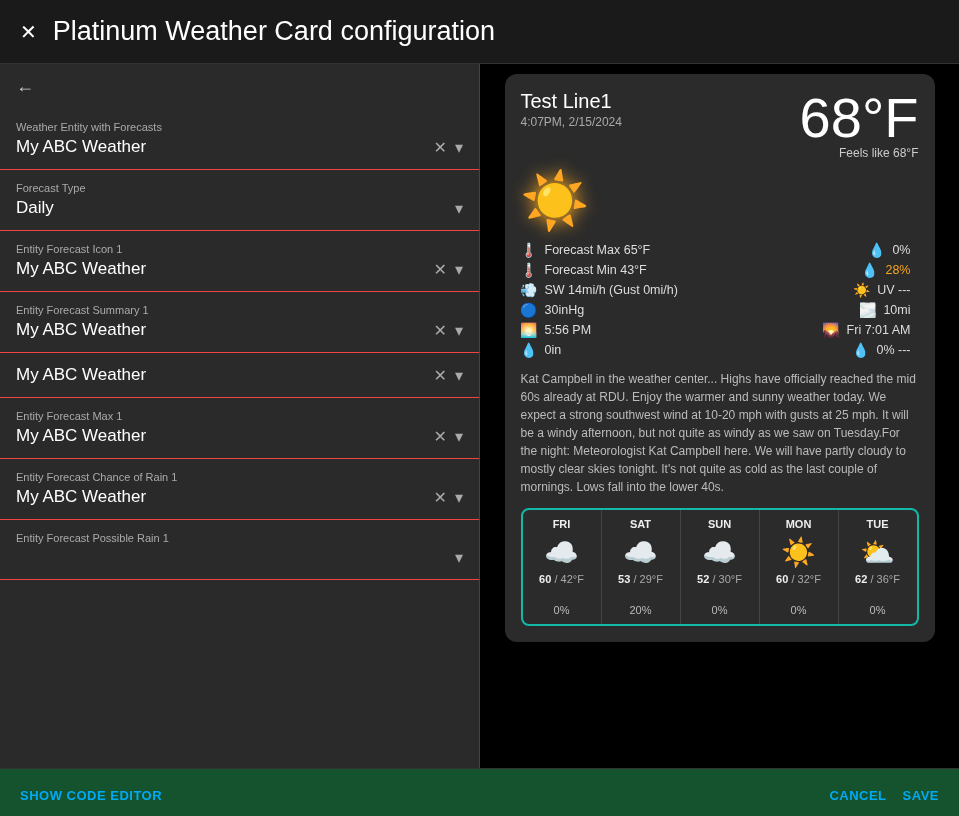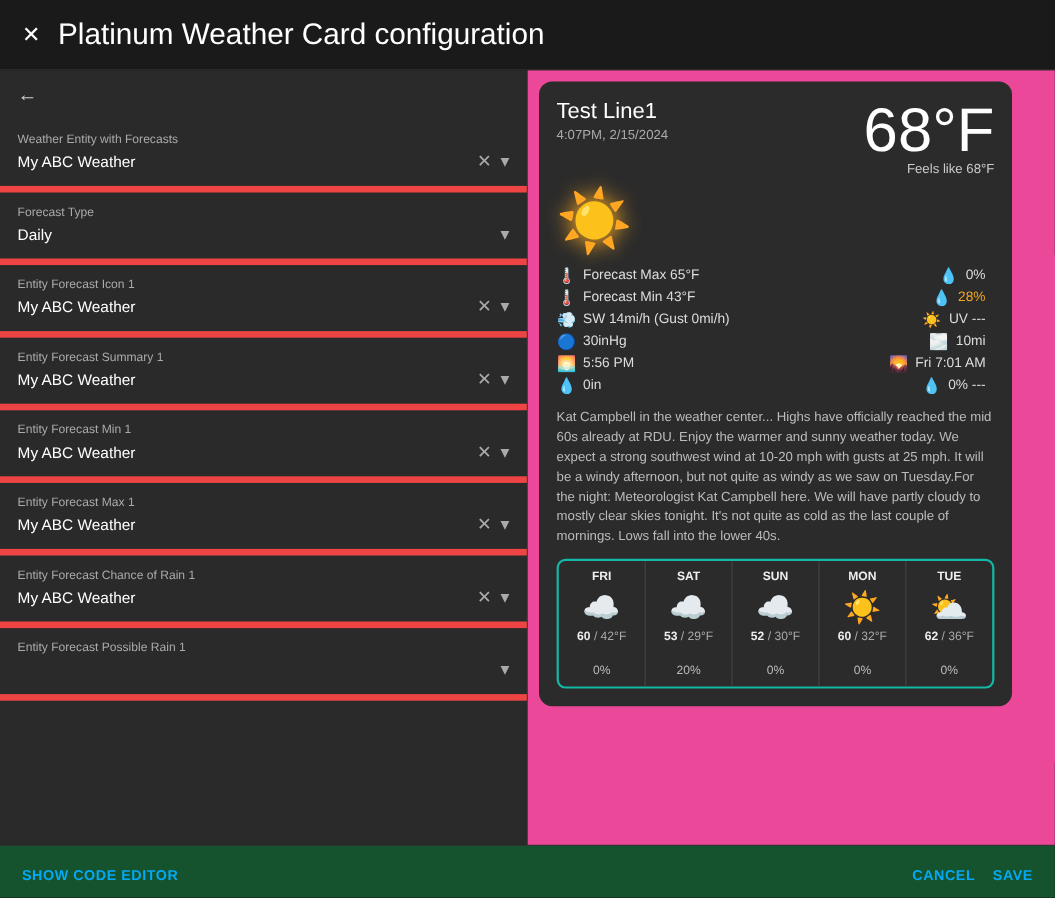--- a/index.html
+++ b/index.html
@@ -45,55 +45,55 @@
     .back-btn {
       display: flex;
       align-items: center;
       padding: 12px 16px;
       cursor: pointer;
       color: #ccc;
       font-size: 18px;
     }
     .field-row {
       padding: 12px 16px;
-      border-bottom: 6px solid #ef4444;
+      border-bottom: 1px solid #ef4444;
     }
     .field-label {
       font-size: 11px;
       color: #aaa;
       margin-bottom: 4px;
     }
     .field-value-row {
       display: flex;
       align-items: center;
       justify-content: space-between;
     }
     .field-value {
-      font-size: 14px;
+      font-size: 17px;
       color: #fff;
       font-weight: 500;
     }
     .field-icons {
       display: flex;
       gap: 8px;
       align-items: center;
     }
     .field-icon-btn {
       color: #aaa;
       cursor: pointer;
       font-size: 16px;
     }
     
     .right-panel {
       flex: 1;
-      background: #ec4899;
+      background: #000000;
       padding: 10px;
       display: flex;
       align-items: flex-start;
-      justify-content: flex-start;
+      justify-content: center;
     }
     .weather-card {
       background: #2b2b2b;
       border-radius: 12px;
       width: 430px;
       padding: 16px;
       color: #fff;
     }
     .card-header {
       display: flex;
@@ -292,21 +292,20 @@
       <div class="field-value-row">
         <span class="field-value">My ABC Weather</span>
         <div class="field-icons">
           <span class="field-icon-btn">✕</span>
           <span class="field-icon-btn">▾</span>
         </div>
       </div>
     </div>
 
     <div class="field-row">
-      <div class="field-label">Entity Forecast Min 1</div>
       <div class="field-value-row">
         <span class="field-value">My ABC Weather</span>
         <div class="field-icons">
           <span class="field-icon-btn">✕</span>
           <span class="field-icon-btn">▾</span>
         </div>
       </div>
     </div>
 
     <div class="field-row">

